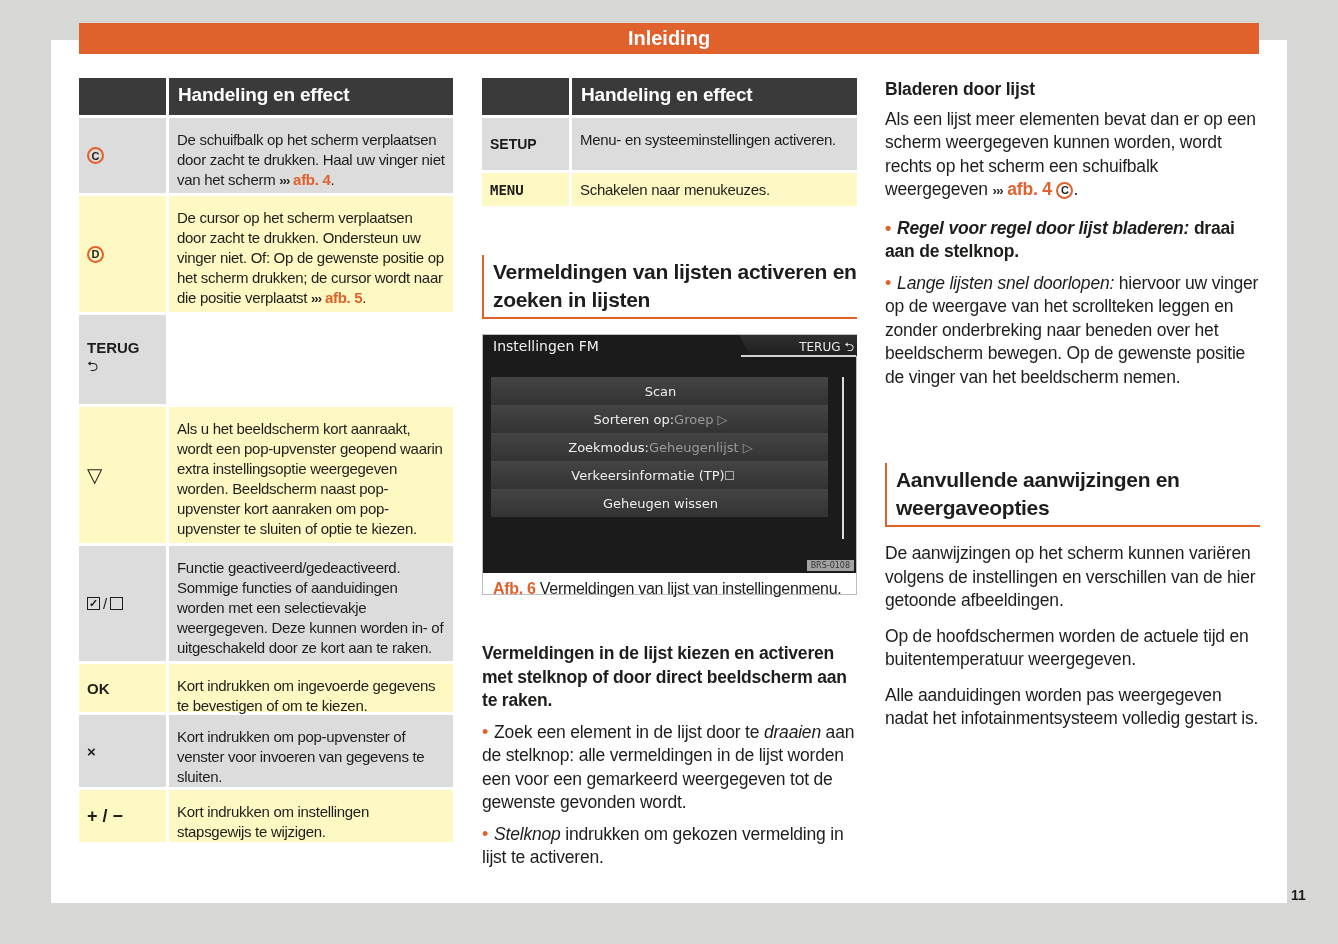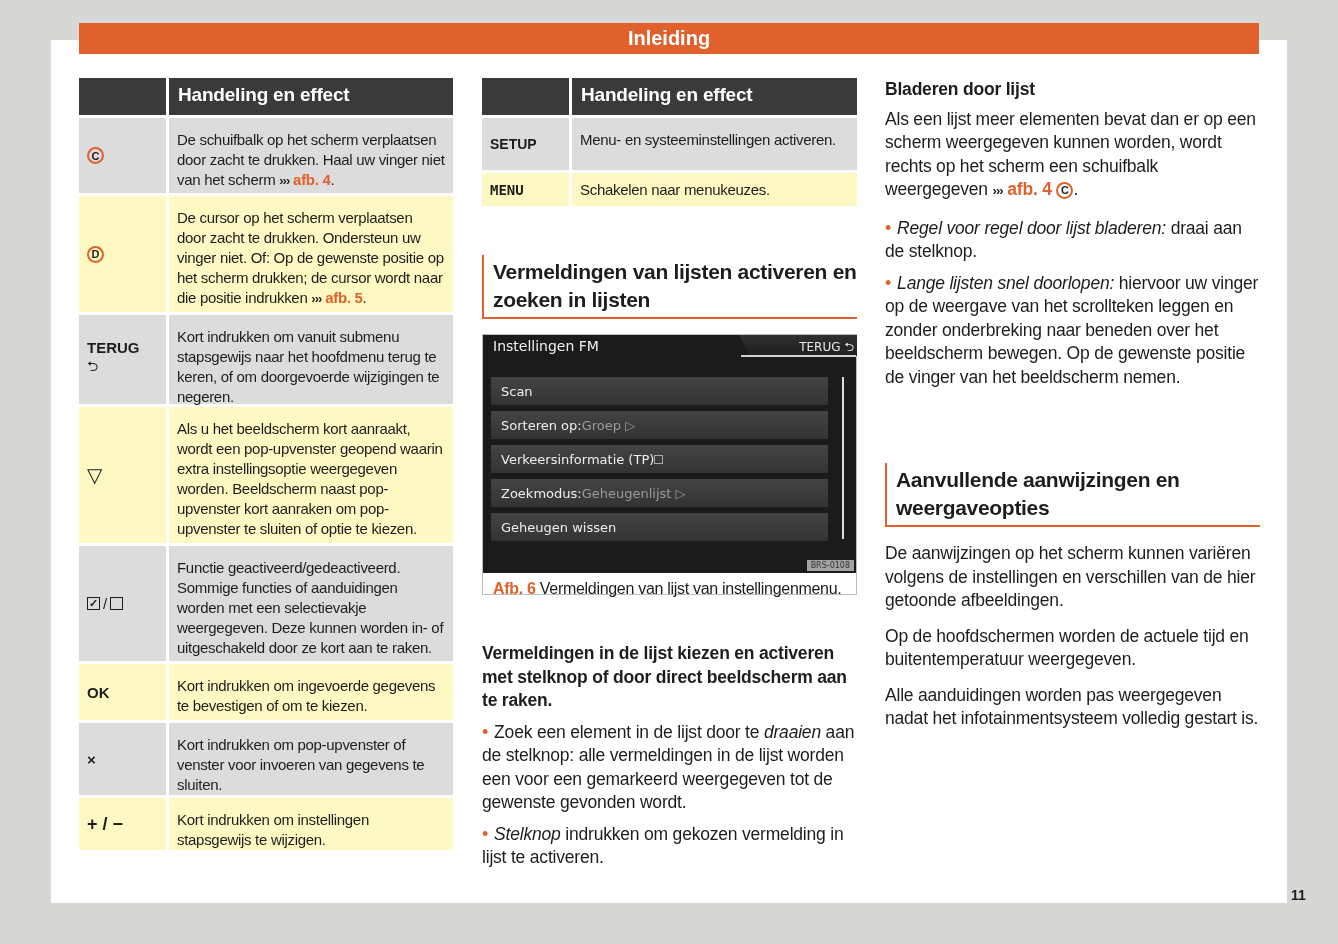--- a/index.html
+++ b/index.html
@@ -70,22 +70,22 @@
     border-bottom: 2px solid #d0d0d0;
   }
   .screen-back-tab {
     position: absolute; left: 256px; top: 0; width: 118px; height: 21px;
     background: linear-gradient(#2f2f2f, #1f1f1f);
     clip-path: polygon(0 0, 100% 0, 100% 100%, 10% 100%);
   }
   .screen-back-label { position: absolute; right: 3px; top: 3px; font-size: 12px; color: #e8e8e8; }
   .screen-list { position: absolute; left: 8px; top: 42px; width: 337px; }
   .screen-item {
-    height: 28px; margin-bottom: 6px; background: linear-gradient(#444, #333);
-    display: flex; justify-content: flex-start; align-items: center; padding: 0 8px 0 10px;
+    height: 28px; background: linear-gradient(#444, #333);
+    display: flex; justify-content: center; align-items: center; padding: 0 8px 0 10px;
     font-size: 13px; color: #eee;
   }
   .screen-item .val { color: #9a9a9a; font-size: 13px; }
   .screen-item .tp-box { width: 9px; height: 9px; border: 1px solid #aaa; margin-right: 16px; }
   .screen-scroll { position: absolute; left: 359px; top: 42px; width: 2px; height: 162px; background: #dcdcdc; }
   .screen-code {
     position: absolute; right: 2px; bottom: 2px; background: #a3a3a3; color: #333;
     font-size: 8px; padding: 1px 4px; font-family: "DejaVu Sans", sans-serif;
   }
   .caption { position: absolute; left: 10px; top: 243px; width: 355px; font-size: 16px; line-height: 21px; letter-spacing: -0.3px; }
@@ -112,44 +112,43 @@
   <div class="row dark" style="height:75px;">
     <div class="c1">
         <span class="circ">C</span>
       </div>
     <div class="c2"><span>De schuifbalk op het scherm verplaatsen door zacht te drukken. Haal uw vinger niet van het scherm</span> <span class="chev">›››</span> <span class="link">afb. 4</span><span>.</span></div>
   </div>
   <div class="row light" style="height:116px;">
     <div class="c1">
         <span class="circ">D</span>
       </div>
-    <div class="c2"><span>De cursor op het scherm verplaatsen door zacht te drukken. Ondersteun uw vinger niet. Of: Op de gewenste positie op het scherm drukken; de cursor wordt naar die positie indrukken</span> <span class="chev">›››</span> <span class="link">afb. 5</span><span>.</span></div>
+    <div class="c2"><span>De cursor op het scherm verplaatsen door zacht te drukken. Ondersteun uw vinger niet. Of: Op de gewenste positie op het scherm drukken; de cursor wordt naar die positie verplaatst</span> <span class="chev">›››</span> <span class="link">afb. 5</span><span>.</span></div>
   </div>
   <div class="row dark" style="height:89px;">
     <div class="c1 terug-cell">
       <span>TERUG</span>
       <span style="font-weight:normal;font-size:14px;">⮌</span>
     </div>
-    <div class="c2">Kort indrukken om vanuit submenu stapsgewijs naar het hoofdmenu terug te keren, of om doorgevoerde wijzigingen te negeren.</div>
   </div>
   <div class="row light" style="height:136px;">
     <div class="c1">
         <span style="font-size:20px;font-weight:normal;">▽</span>
       </div>
     <div class="c2">Als u het beeldscherm kort aanraakt, wordt een pop-upvenster geopend waarin extra instellingsoptie weergegeven worden. Beeldscherm naast pop-upvenster kort aanraken om pop-upvenster te sluiten of optie te kiezen.</div>
   </div>
   <div class="row dark" style="height:115px;">
     <div class="c1">
       <span class="sym-check">✓</span>
       <span style="font-weight:normal;margin:0 3px;">/</span>
       <span class="sym-box"></span>
     </div>
     <div class="c2">Functie geactiveerd/gedeactiveerd. Sommige functies of aanduidingen worden met een selectievakje weergegeven. Deze kunnen worden in- of uitgeschakeld door ze kort aan te raken.</div>
   </div>
-  <div class="row light" style="height:56px;">
+  <div class="row light" style="height:48px;">
     <div class="c1">OK</div>
     <div class="c2">Kort indrukken om ingevoerde gegevens te bevestigen of om te kiezen.</div>
   </div>
   <div class="row dark" style="height:72px;">
     <div class="c1">×</div>
     <div class="c2">Kort indrukken om pop-upvenster of venster voor invoeren van gegevens te sluiten.</div>
   </div>
   <div class="row light" style="height:52px;">
     <div class="c1" style="font-size:18px;">+ / −</div>
     <div class="c2">Kort indrukken om instellingen stapsgewijs te wijzigen.</div>
@@ -182,26 +181,26 @@
     <div class="screen-back"></div>
     <div class="screen-list">
       <div class="screen-item">
           <span>Scan</span>
         </div>
       <div class="screen-item">
           <span>Sorteren op:</span>
           <span class="val">Groep ▷</span>
         </div>
       <div class="screen-item">
+          <span>Zoekmodus:</span>
+          <span class="val">Geheugenlijst ▷</span>
+        </div>
+      <div class="screen-item">
           <span>Verkeersinformatie (TP)</span>
           <span class="tp-box"></span>
-        </div>
-      <div class="screen-item">
-          <span>Zoekmodus:</span>
-          <span class="val">Geheugenlijst ▷</span>
         </div>
       <div class="screen-item">
           <span>Geheugen wissen</span>
         </div>
     </div>
     <div class="screen-scroll"></div>
     <div class="screen-code">BRS-0108</div>
   </div>
   <div class="caption">
     <span class="afb">Afb. 6</span>
@@ -216,21 +215,21 @@
 </div>
 
 <div class="text" style="left:885px; top:78px; width:378px;">
   <p class="bold-heading" style="margin-bottom:6px;">Bladeren door lijst</p>
   <p style="margin-bottom:14px;">
     <span>Als een lijst meer elementen bevat dan er op een scherm weergegeven kunnen worden, wordt rechts op het scherm een schuifbalk weergegeven</span>
     <span class="chev">›››</span>
     <span class="link">afb. 4</span>
     <span class="circ">C</span>.
   </p>
-  <p class="bullet" style="margin-bottom:8px;"><em>Regel voor regel door lijst bladeren:</em><span> draai aan de stelknop.</span></p>
+  <p class="bullet" style="margin-bottom:8px;font-weight:bold;"><em>Regel voor regel door lijst bladeren:</em><span> draai aan de stelknop.</span></p>
   <p class="bullet"><em>Lange lijsten snel doorlopen:</em><span> hiervoor uw vinger op de weergave van het scrollteken leggen en zonder onderbreking naar beneden over het beeldscherm bewegen. Op de gewenste positie de vinger van het beeldscherm nemen.</span></p>
 </div>
 
 <div class="sec-heading" style="left:885px; top:463px; width:375px;">Aanvullende aanwijzingen en weergaveopties</div>
 
 <div class="text" style="left:885px; top:542px; width:378px;">
   <p>De aanwijzingen op het scherm kunnen variëren volgens de instellingen en verschillen van de hier getoonde afbeeldingen.</p>
   <p>Op de hoofdschermen worden de actuele tijd en buitentemperatuur weergegeven.</p>
   <p>Alle aanduidingen worden pas weergegeven nadat het infotainmentsysteem volledig gestart is.</p>
 </div>

